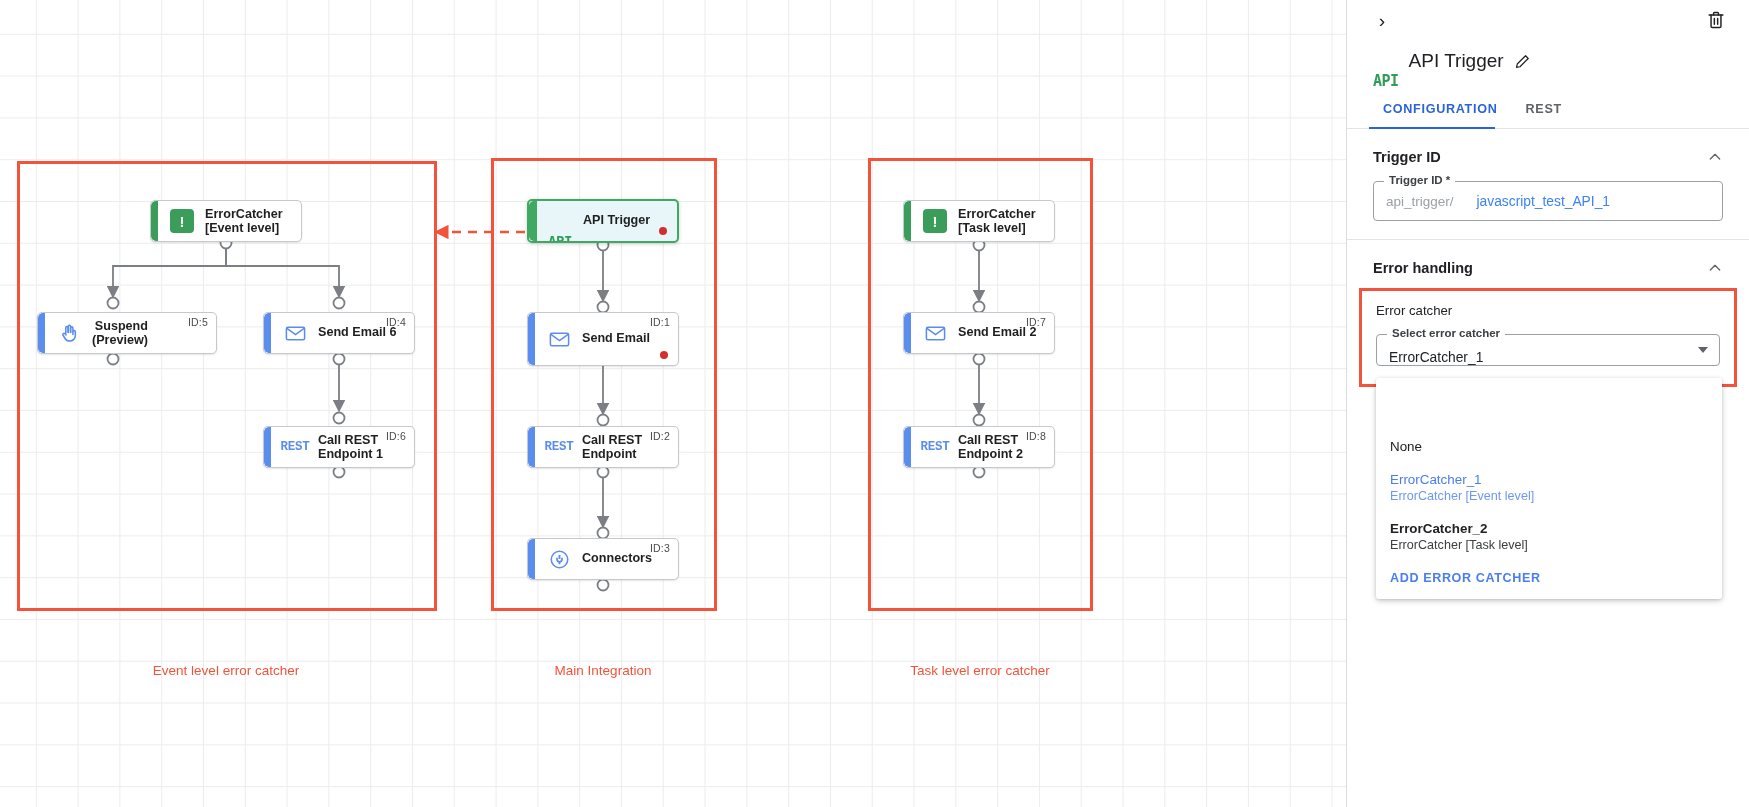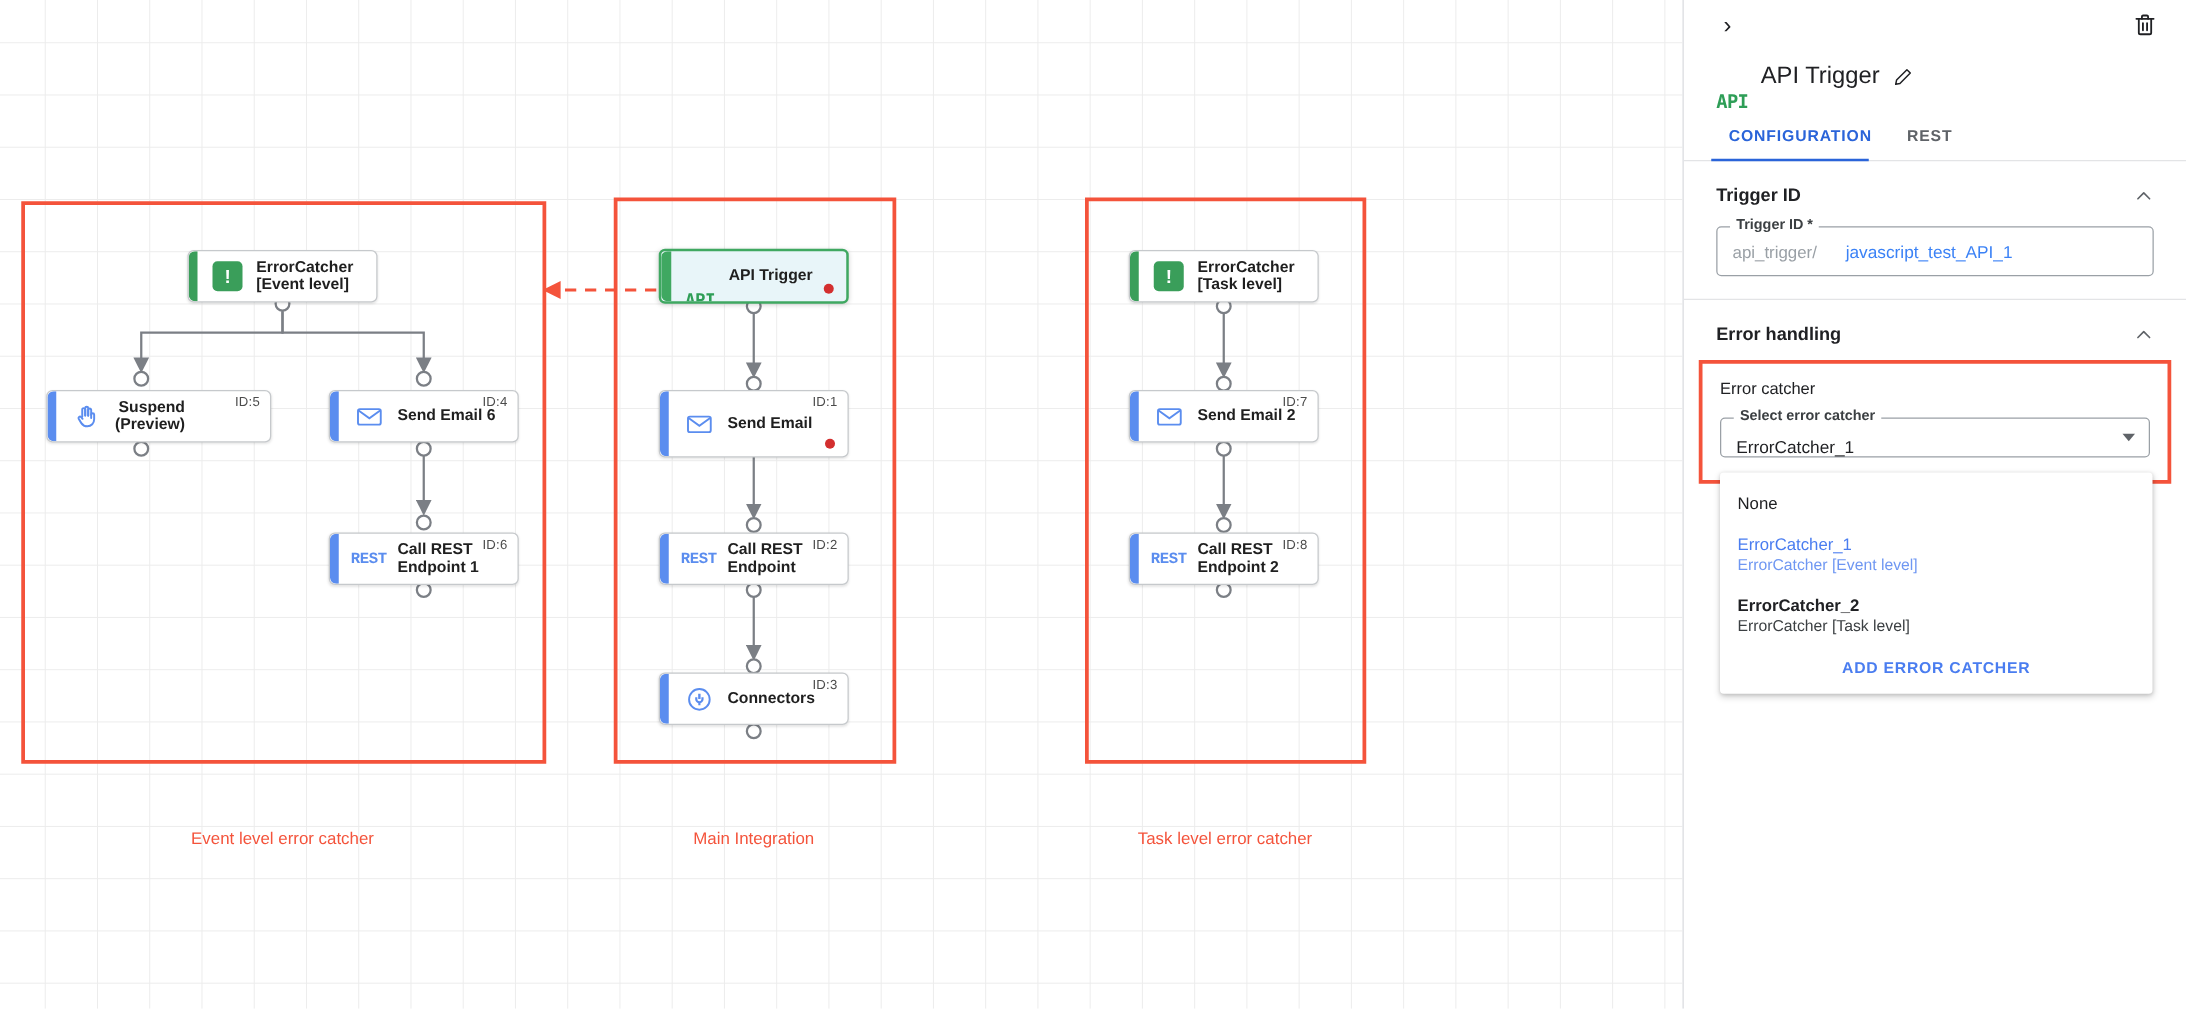--- a/index.html
+++ b/index.html
@@ -215,30 +215,30 @@
   
   .dropdown {
     position: absolute;
     left: 0; right: -2px; top: 44px;
     background: #fff;
     box-shadow: 0 2px 6px rgba(0,0,0,.18), 0 1px 3px rgba(0,0,0,.12);
     border-radius: 3px;
     padding: 10px 0 8px;
     z-index: 40;
   }
-  .dd-item { padding: 7px 14px; cursor: pointer; }
+  .dd-item { padding: 7px 14px; cursor: pointer; margin-top: 44px; }
   .dd-line1 { font-size: 13.4px; color: #202124; }
   .dd-line2 { font-size: 12.6px; color: #3c4043; margin-top: 2px; }
   .dd-item.sel .dd-line1 { color: #4a7df0; font-weight: 400; }
   .dd-item.sel .dd-line2 { color: #6f97f2; }
   .dd-item.strong .dd-line1 { font-weight: 700; }
   .dd-action {
     padding: 12px 14px 6px;
     font-size: 12.6px; font-weight: 700; letter-spacing: .6px;
-    color: #4a7df0; cursor: pointer; text-align: center;
+    color: #4a7df0; cursor: pointer;
   }
 </style>
 </head>
 <body>
 
 <div id="app">
 
   <div id="canvas">
 
     <div class="group-frame" style="left:17px; top:161px; width:420px; height:450px;"></div>

